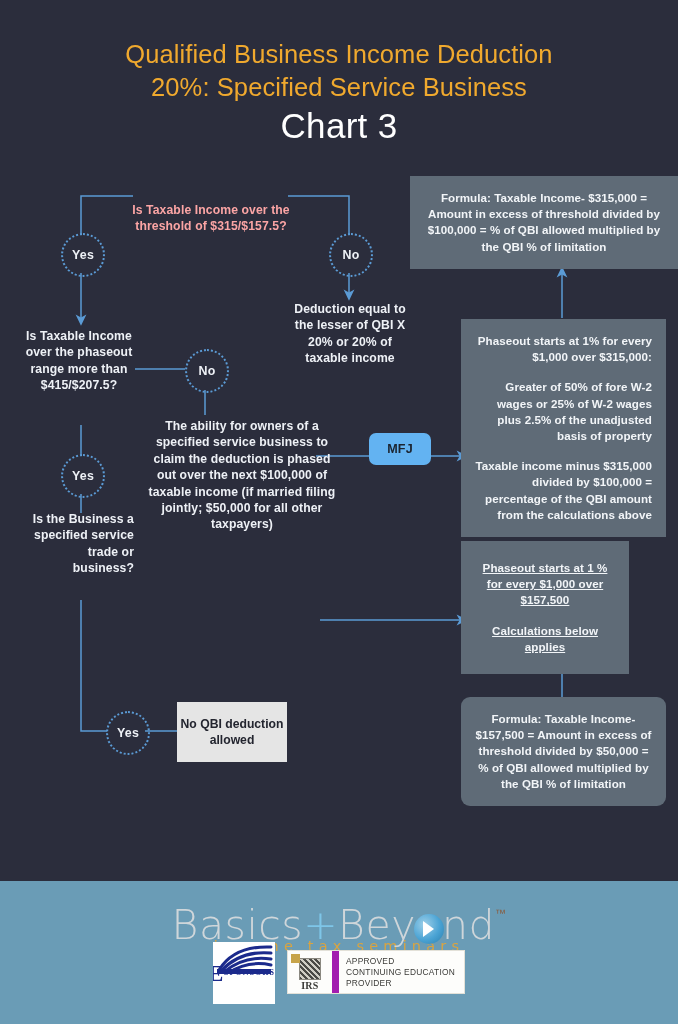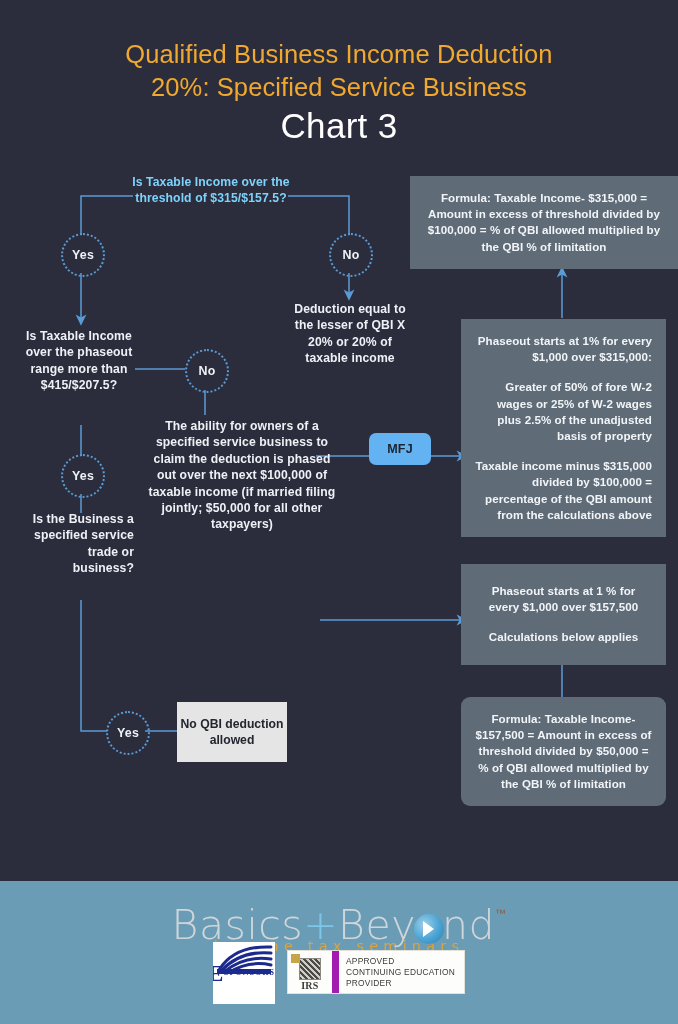--- a/index.html
+++ b/index.html
@@ -14,21 +14,21 @@
   #wires{position:absolute;left:0;top:0;width:678px;height:1024px;pointer-events:none;z-index:1;}
 
   
   .hdr{position:absolute;left:0;right:0;text-align:center;z-index:3;}
   .h-line{color:#f0a92e;font-size:25.5px;line-height:33px;font-weight:400;letter-spacing:.1px;}
   .chart-no{color:#ffffff;font-size:35px;line-height:44px;font-weight:400;letter-spacing:.3px;}
 
   
   .txt{position:absolute;z-index:3;text-align:center;}
   .t-white{color:#eef1f6;font-weight:700;font-size:12.2px;line-height:16.4px;letter-spacing:.1px;}
-  .t-blue{color:#7dd3fc;font-weight:700;font-size:12.2px;line-height:16.4px;letter-spacing:.1px;}
+  .t-blue{color:#fca5a5;font-weight:700;font-size:12.2px;line-height:16.4px;letter-spacing:.1px;margin-top:28px;}
 
   
   .circle{
     position:absolute;z-index:4;border-radius:50%;
     border:2px dotted #5b9bd5;background:transparent;
     display:flex;align-items:center;justify-content:center;
     color:#eef1f6;font-weight:700;font-size:12.4px;letter-spacing:.2px;
   }
 
   
@@ -201,21 +201,21 @@
   <div class="gbox center" style="left:410px;top:176px;width:268px;padding:14px 10px;">
     <p>Formula: Taxable Income- $315,000 = Amount in excess of threshold divided by $100,000 = % of QBI allowed multiplied by the QBI % of limitation</p>
   </div>
 
   <div class="gbox left" style="left:461px;top:319px;width:205px;padding:14px 14px;">
     <p>Phaseout starts at 1% for every $1,000 over $315,000:</p>
     <p>Greater of 50% of fore W-2 wages or 25% of W-2 wages plus 2.5% of the unadjusted basis of property</p>
     <p>Taxable income minus $315,000 divided by $100,000 = percentage of the QBI amount from the calculations above</p>
   </div>
 
-  <div class="gbox center" style="left:461px;top:564px;width:205px;padding:19px 14px;">
+  <div class="gbox center" style="left:461px;top:541px;width:168px;padding:19px 14px;text-decoration:underline;">
     <p>Phaseout starts at 1 % for every  $1,000 over $157,500</p>
     <p>Calculations below applies</p>
   </div>
 
   <div class="gbox center" style="left:461px;top:697px;width:205px;padding:14px 14px;border-radius:9px;">
     <p>Formula: Taxable Income- $157,500 = Amount in excess of threshold divided by $50,000 = % of QBI allowed multiplied by the QBI % of limitation</p>
   </div>
 
   <div id="footer">
     <div class="logo-wrap">

